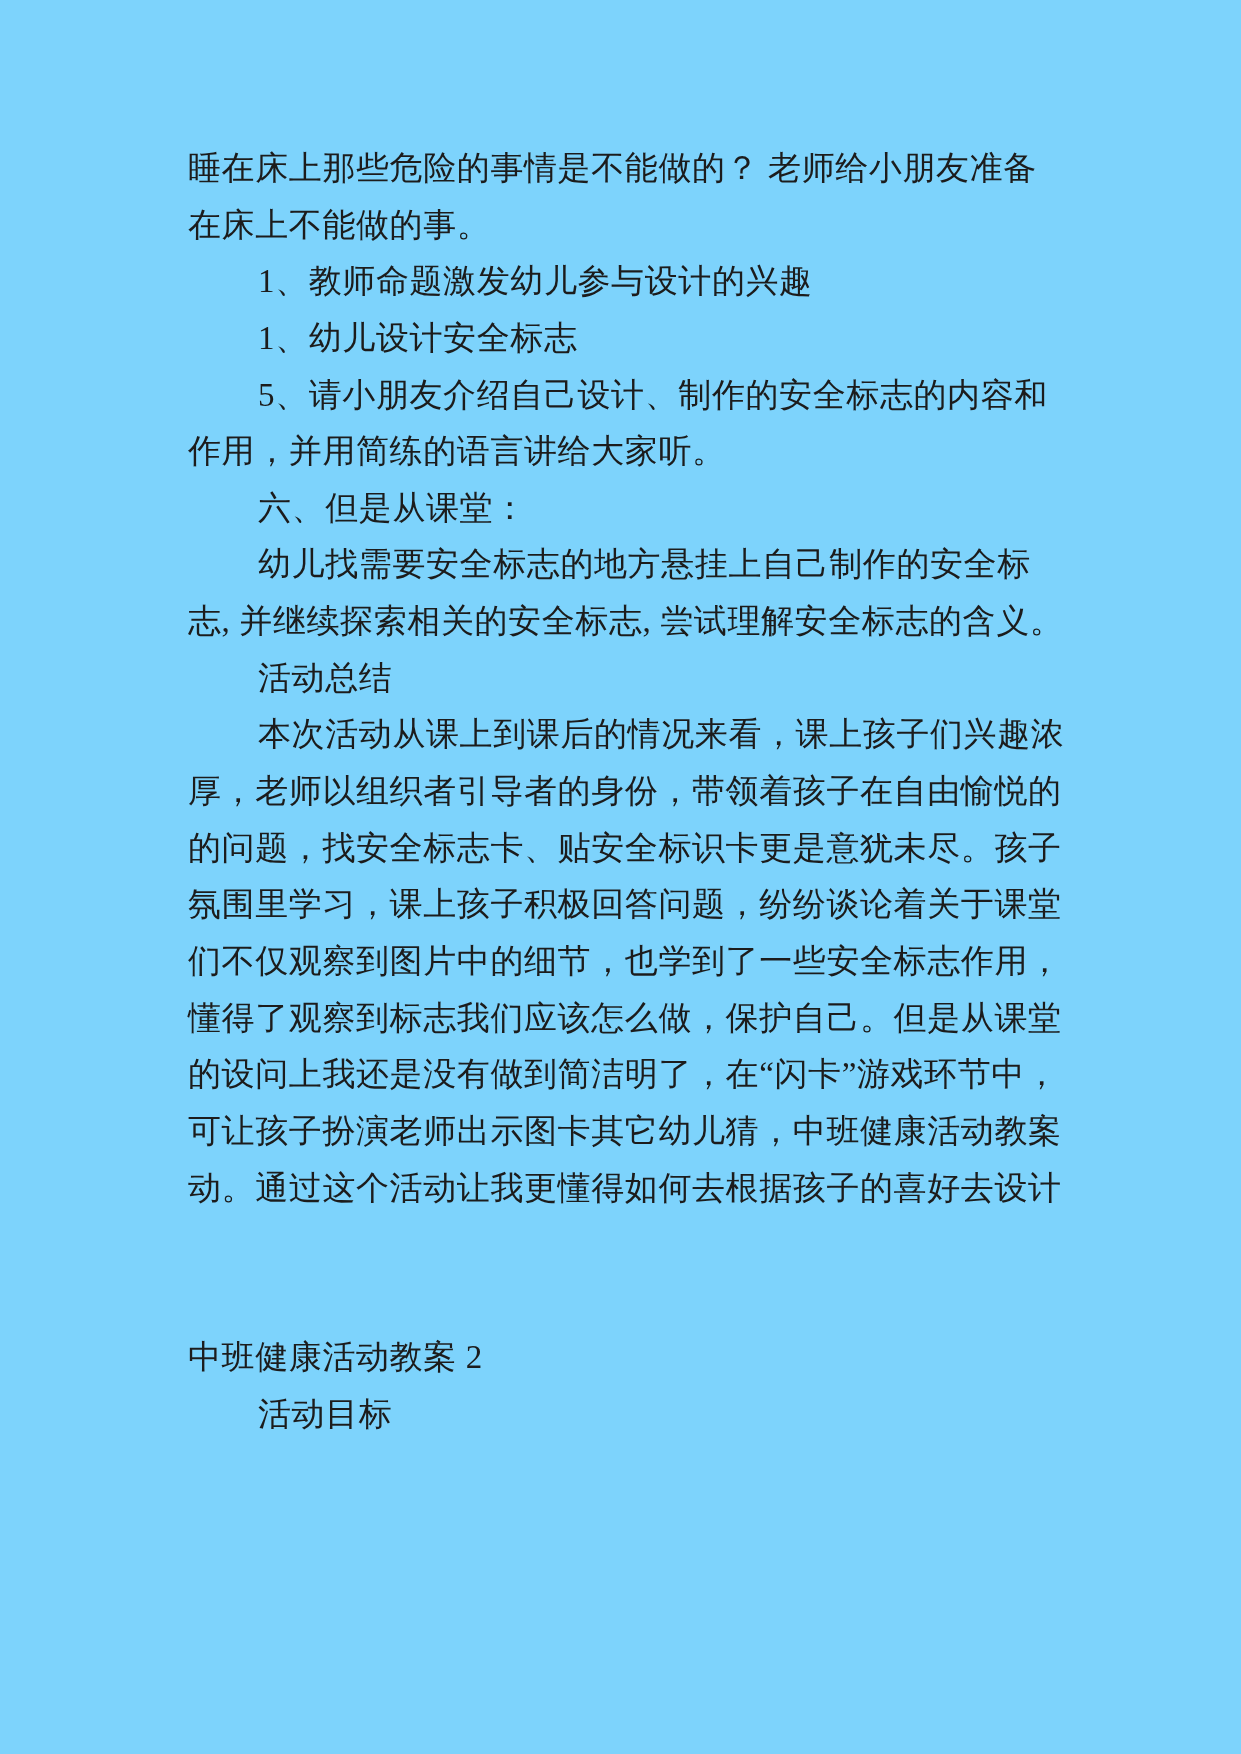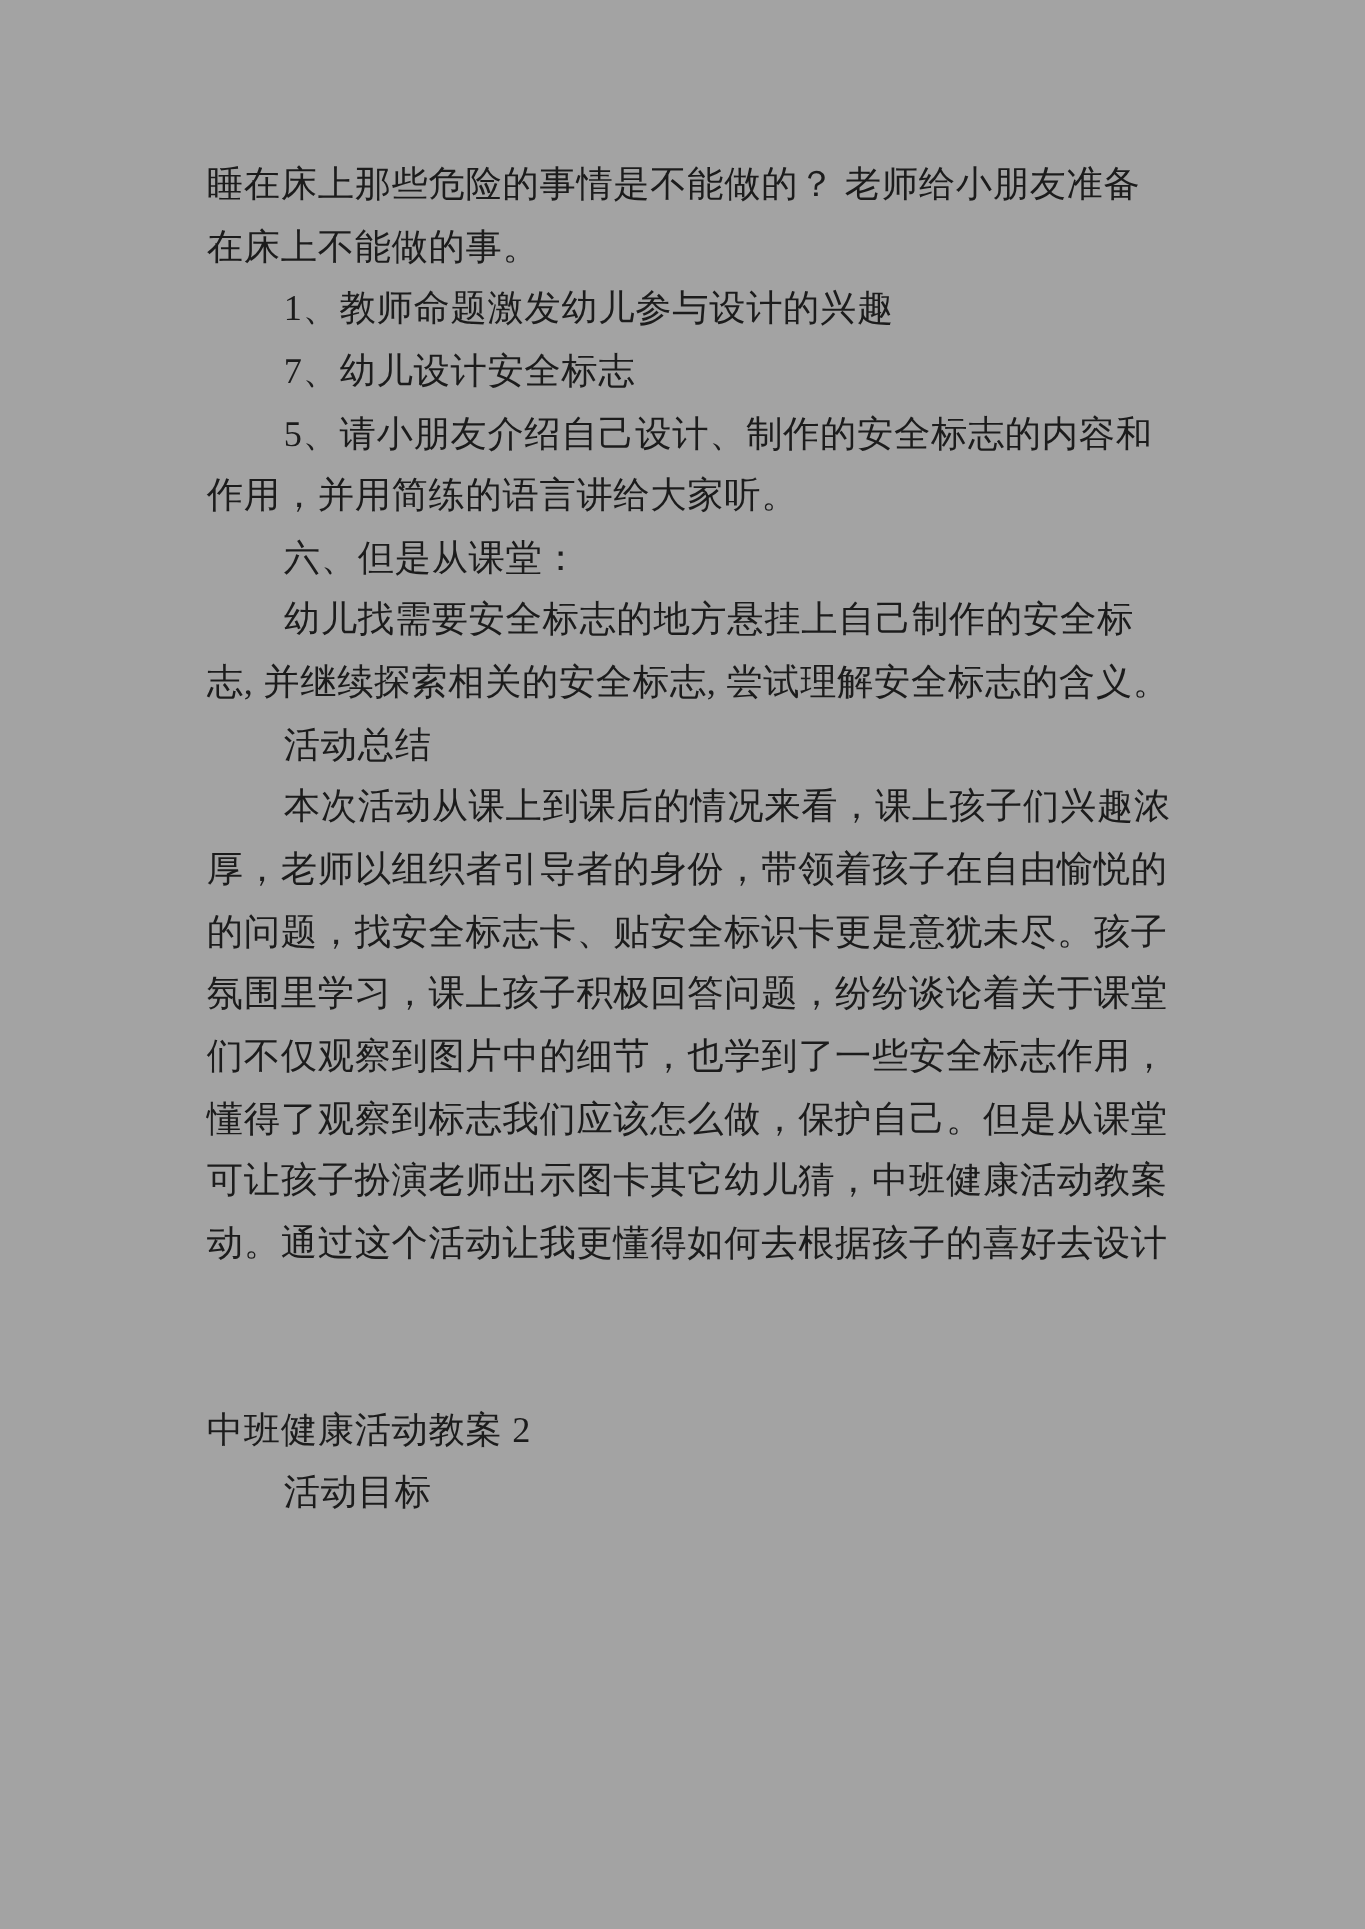--- a/index.html
+++ b/index.html
@@ -10,21 +10,21 @@
   body {
     width: 1241px;
     height: 1754px;
     overflow: hidden;
     font-family: "Liberation Serif", serif;
   }
   .page {
     position: relative;
     width: 1241px;
     height: 1754px;
-    background: #a3a3a3;
+    background: #7dd3fc;
   }
   .text-block {
     position: absolute;
     top: 140px;
     left: 188px;
     width: 880px;
   }
   .line {
     height: 56.65px;
     line-height: 56.65px;
@@ -39,33 +39,34 @@
   }
 </style>
 </head>
 <body>
 
 <div class="page">
   <div class="text-block" id="lines-container">
       <div class="line">睡在床上那些危险的事情是不能做的？ 老师给小朋友准备</div>
       <div class="line">在床上不能做的事。</div>
       <div class="line indent">1、教师命题激发幼儿参与设计的兴趣</div>
-      <div class="line indent">7、幼儿设计安全标志</div>
+      <div class="line indent">1、幼儿设计安全标志</div>
       <div class="line indent">5、请小朋友介绍自己设计、制作的安全标志的内容和</div>
       <div class="line">作用，并用简练的语言讲给大家听。</div>
       <div class="line indent">六、但是从课堂：</div>
       <div class="line indent">幼儿找需要安全标志的地方悬挂上自己制作的安全标</div>
       <div class="line">志, 并继续探索相关的安全标志, 尝试理解安全标志的含义。</div>
       <div class="line indent">活动总结</div>
       <div class="line indent">本次活动从课上到课后的情况来看，课上孩子们兴趣浓</div>
       <div class="line">厚，老师以组织者引导者的身份，带领着孩子在自由愉悦的</div>
       <div class="line">的问题，找安全标志卡、贴安全标识卡更是意犹未尽。孩子</div>
       <div class="line">氛围里学习，课上孩子积极回答问题，纷纷谈论着关于课堂</div>
       <div class="line">们不仅观察到图片中的细节，也学到了一些安全标志作用，</div>
       <div class="line">懂得了观察到标志我们应该怎么做，保护自己。但是从课堂</div>
+      <div class="line">的设问上我还是没有做到简洁明了，在“闪卡”游戏环节中，</div>
       <div class="line">可让孩子扮演老师出示图卡其它幼儿猜，中班健康活动教案</div>
       <div class="line">动。通过这个活动让我更懂得如何去根据孩子的喜好去设计</div>
       <div class="line"></div>
       <div class="line"></div>
       <div class="line">中班健康活动教案 2</div>
       <div class="line indent">活动目标</div>
     </div>
 </div>
 
 </body></html>

